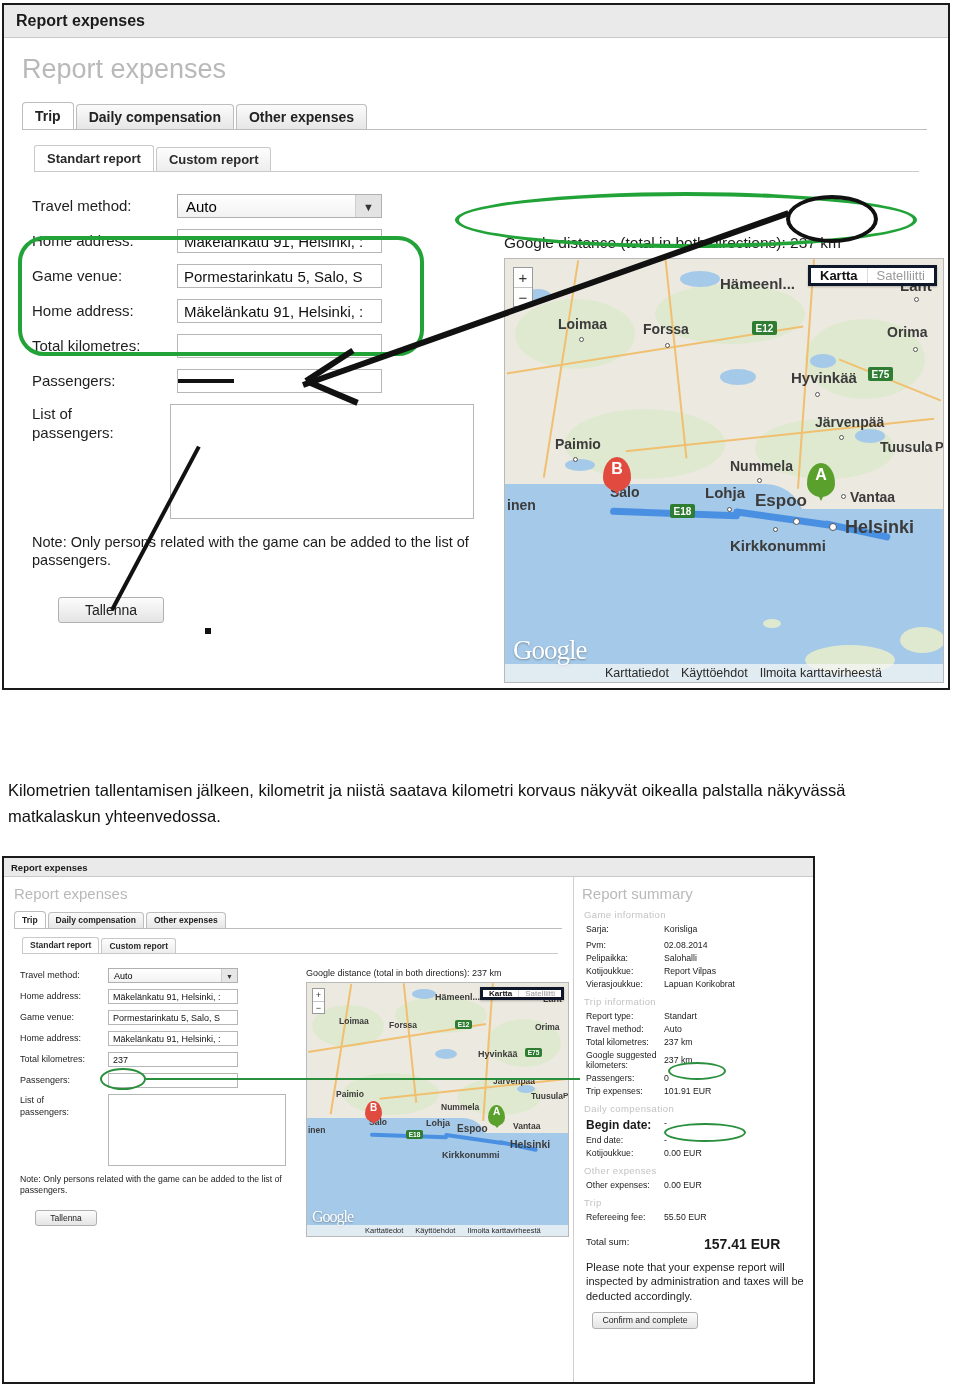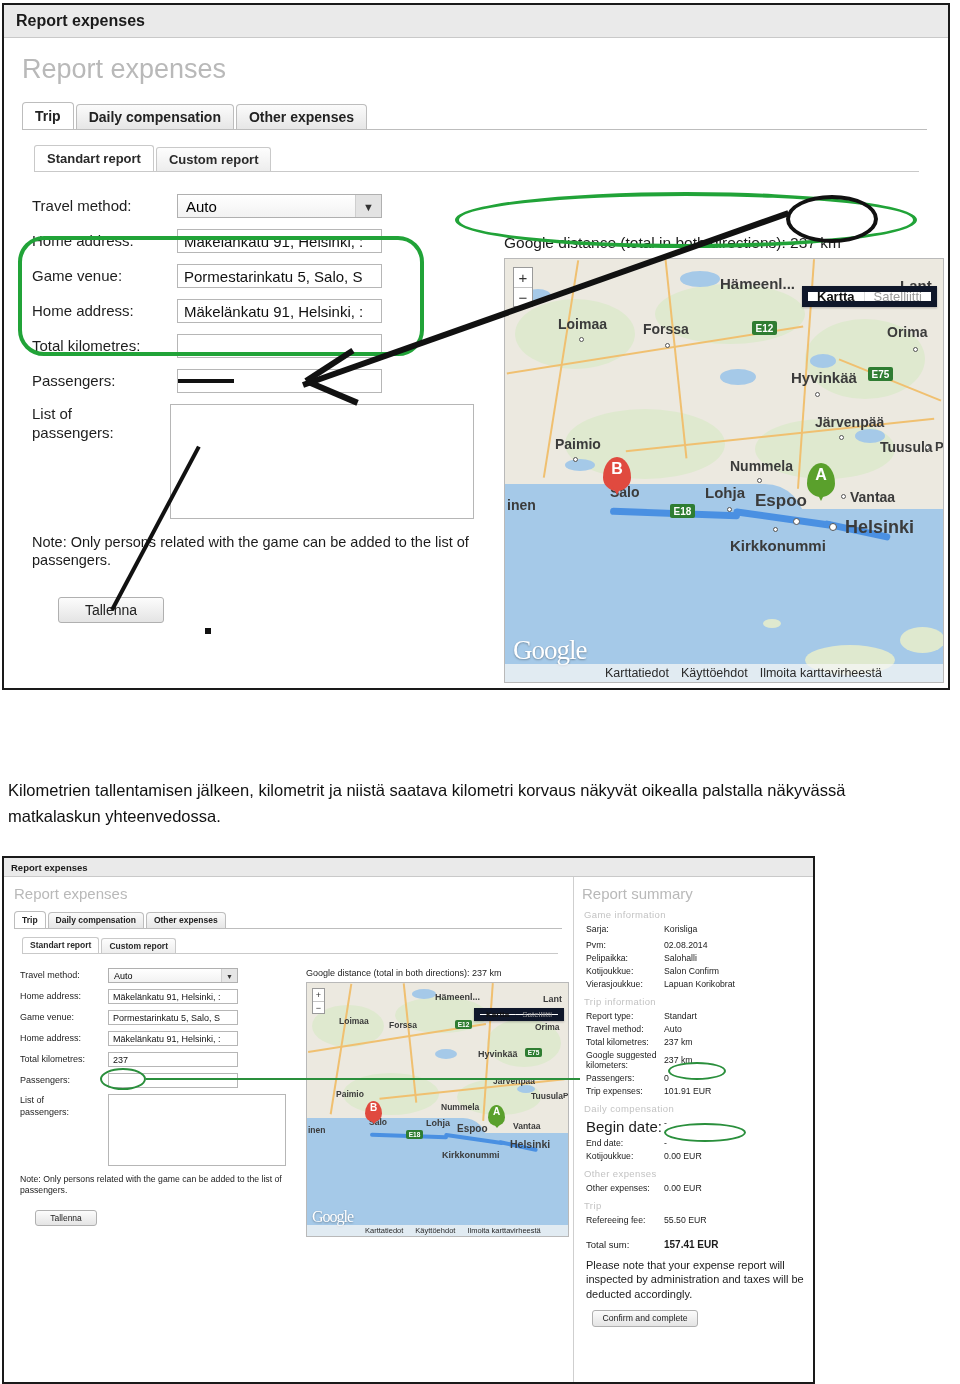--- a/index.html
+++ b/index.html
@@ -94,21 +94,21 @@
                 display:flex; align-items:center; justify-content:center; font-weight:bold; }
   .map-pin { position:absolute; }
   .pin-body { width:100%; height:100%; border-radius:50% 50% 50% 50%/60% 60% 40% 40%;
               display:flex; align-items:flex-start; justify-content:center; color:#fff; font-weight:bold; }
   .pin-tip { position:absolute; left:50%; transform:translateX(-50%); width:0; height:0;
              border-left:5px solid transparent; border-right:5px solid transparent; }
   .map-zoom { position:absolute; background:#fff; border:1px solid #9a9a9a; }
   .map-zoom div { display:flex; align-items:center; justify-content:center; color:#333; }
   .map-zoom div + div { border-top:1px solid #c5c5c5; }
   .map-typectl { position:absolute; display:flex; background:#fff;
-                 border:6px solid #0f172a; box-shadow:0 1px 2px rgba(0,0,0,.25);margin-top:21px; }
+                 border:3px solid #0f172a; box-shadow:0 1px 2px rgba(0,0,0,.25); }
   .map-typectl span { display:flex; align-items:center; justify-content:center; white-space:nowrap; }
   .map-typectl .sel { font-weight:bold; color:#111; background:#fff; }
   .map-typectl .unsel { color:#9a9a9a; border-left:1px solid #dcdcdc; }
   .map-logo { position:absolute; color:#ffffff; font-family:"Liberation Serif", serif;
               letter-spacing:-1px; text-shadow:0 1px 2px rgba(0,0,0,.35); }
   .map-attrib { position:absolute; left:0; right:0; bottom:0; background:rgba(245,245,245,.75);
                 display:flex; align-items:center; color:#2a2a2a; }
   .map-attrib span { margin-right:12px; white-space:nowrap; }
 
   
@@ -579,21 +579,21 @@
       <div class="sum-row" style="margin:6px 0 3px 4px;">
         <span class="sum-k" style="width:78px;font-size:8.7px;">Pvm:</span>
         <span class="sum-v" style="font-size:8.7px;">02.08.2014</span>
       </div>
       <div class="sum-row" style="margin:0 0 3px 4px;">
         <span class="sum-k" style="width:78px;font-size:8.7px;">Pelipaikka:</span>
         <span class="sum-v" style="font-size:8.7px;">Salohalli</span>
       </div>
       <div class="sum-row" style="margin:0 0 3px 4px;">
         <span class="sum-k" style="width:78px;font-size:8.7px;">Kotijoukkue:</span>
-        <span class="sum-v" style="font-size:8.7px;">Salon Confirm</span>
+        <span class="sum-v" style="font-size:8.7px;">Report Vilpas</span>
       </div>
       <div class="sum-row" style="margin:0 0 7px 4px;">
         <span class="sum-k" style="width:78px;font-size:8.7px;">Vierasjoukkue:</span>
         <span class="sum-v" style="font-size:8.7px;">Lapuan Korikobrat</span>
       </div>
 
       <div class="sum-sec" style="font-size:9.5px; margin:0 0 4px 2px; letter-spacing:.4px;">Trip information</div>
       <div class="sum-row" style="margin:0 0 3px 4px;">
         <span class="sum-k" style="width:78px;font-size:8.7px;">Report type:</span>
         <span class="sum-v" style="font-size:8.7px;">Standart</span>
@@ -614,21 +614,21 @@
         <span class="sum-k" style="width:78px;font-size:8.7px;">Passengers:</span>
         <span class="sum-v" style="font-size:8.7px;">0</span>
       </div>
       <div class="sum-row" style="margin:0 0 7px 4px;">
         <span class="sum-k" style="width:78px;font-size:8.7px;">Trip expenses:</span>
         <span class="sum-v" style="font-size:8.7px;">101.91 EUR</span>
       </div>
 
       <div class="sum-sec" style="font-size:9.5px; margin:0 0 4px 2px; letter-spacing:.4px;">Daily compensation</div>
       <div class="sum-row" style="margin:0 0 3px 4px;">
-        <span class="sum-k" style="width:78px;font-size:15px;">Begin date:</span>
+        <span class="sum-k" style="width:78px;font-size:12px;font-weight:bold;">Begin date:</span>
         <span class="sum-v" style="font-size:8.7px;">-</span>
       </div>
       <div class="sum-row" style="margin:0 0 3px 4px;">
         <span class="sum-k" style="width:78px;font-size:8.7px;">End date:</span>
         <span class="sum-v" style="font-size:8.7px;">-</span>
       </div>
       <div class="sum-row" style="margin:0 0 7px 4px;">
         <span class="sum-k" style="width:78px;font-size:8.7px;">Kotijoukkue:</span>
         <span class="sum-v" style="font-size:8.7px;">0.00 EUR</span>
       </div>
@@ -640,21 +640,21 @@
       </div>
 
       <div class="sum-sec" style="font-size:9.5px; margin:0 0 4px 2px; letter-spacing:.4px;">Trip</div>
       <div class="sum-row" style="margin:0 0 14px 4px;align-items:center;">
         <span class="sum-k" style="width:78px;font-size:8.7px;">Refereeing fee:</span>
         <span class="sum-v" style="font-size:8.7px;">55.50 EUR</span>
       </div>
 
       <div class="sum-row" style="margin:0 0 8px 4px;">
         <span class="sum-k sum-total-k" style="width:78px;font-size:9.5px;">Total sum:</span>
-        <span class="sum-v sum-total-v" style="font-size:10px;">157.41 EUR</span>
+        <span class="sum-v sum-total-v" style="font-size:14px;margin-left:40px;">157.41 EUR</span>
       </div>
 
       <div class="sum-note" style="font-size:11px; width:225px; margin:0 0 9px 4px;">
         <span>Please note that your expense report will inspected by administration and taxes will be deducted accordingly.</span>
       </div>
 
       <div class="btn" style="width:106px; height:17px; font-size:8.7px; margin-left:10px;">
         <span>Confirm and complete</span>
       </div>
     </div>

